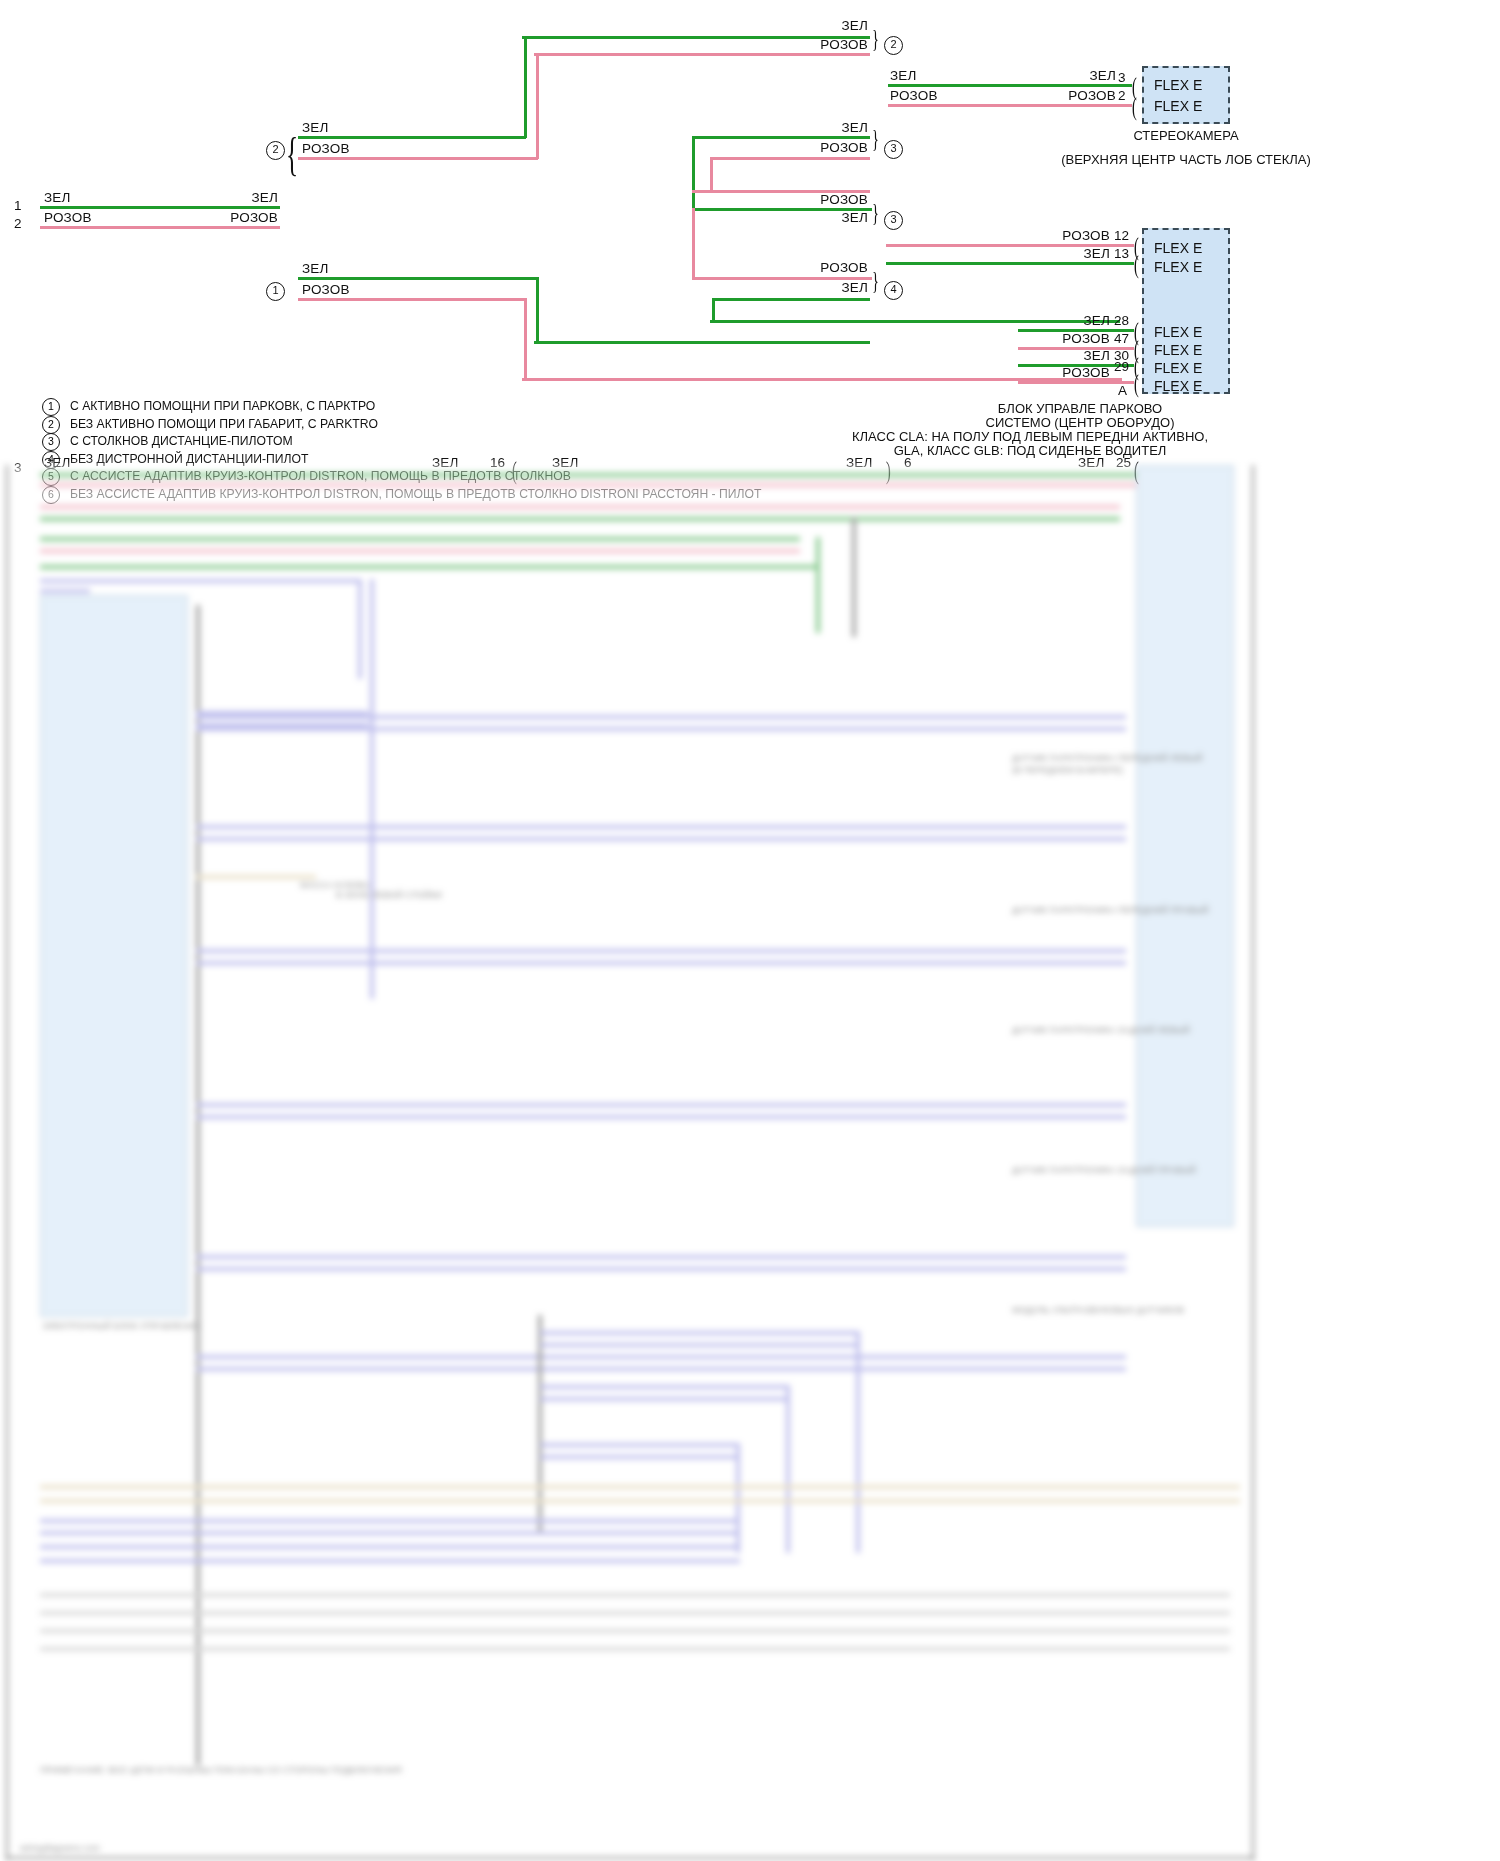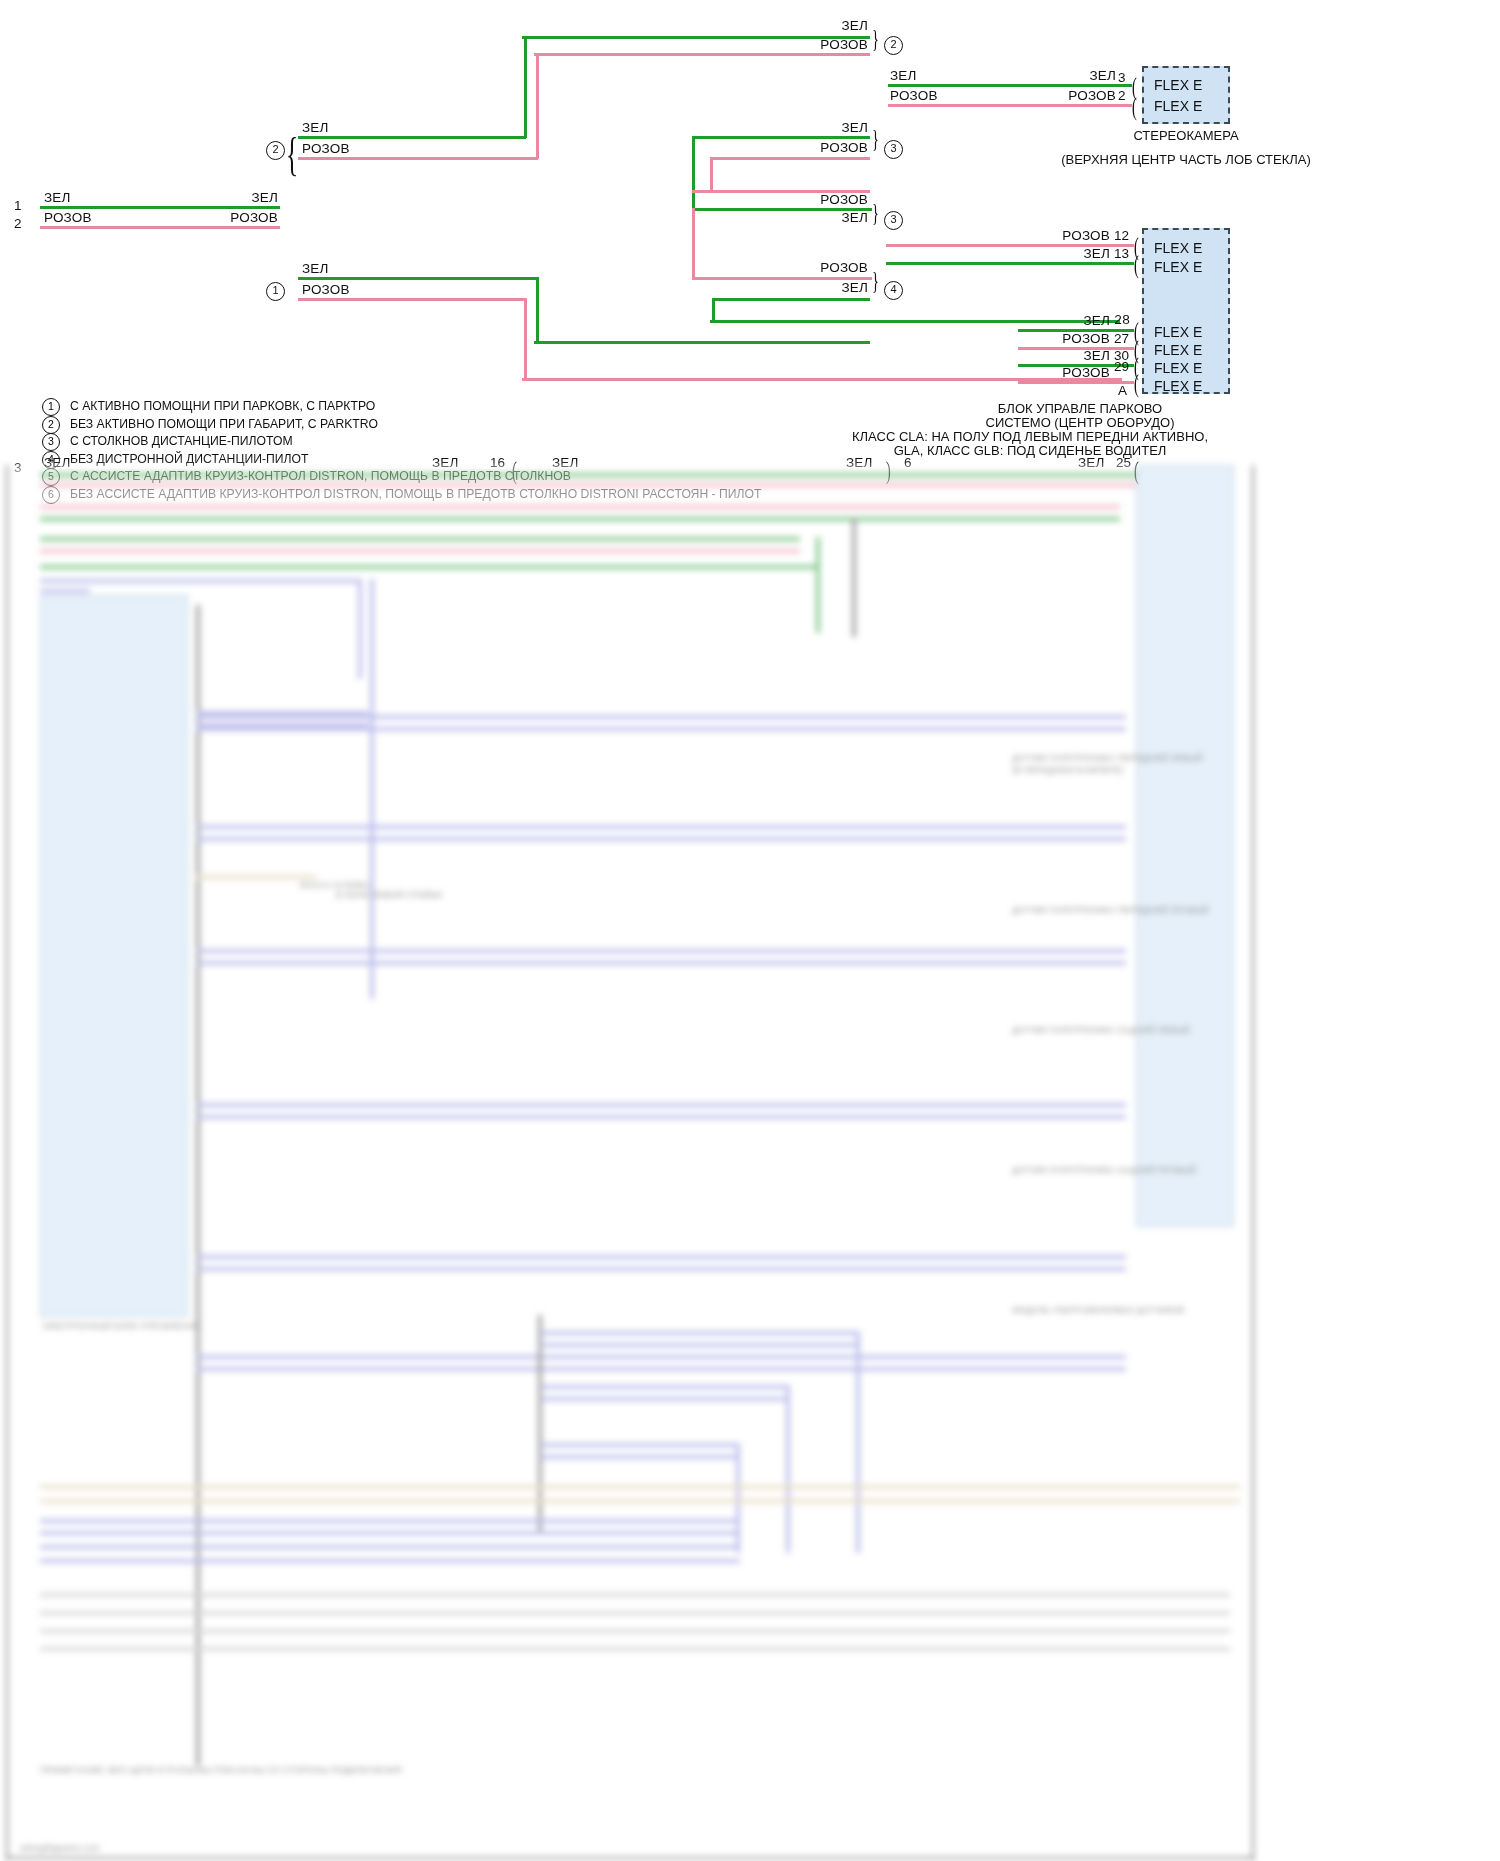--- a/index.html
+++ b/index.html
@@ -143,25 +143,25 @@
     <div class="wire h p" style="left:886px;top:244px;width:248px;"></div>
 
     <div class="lbl r" style="left:1110px;top:246px;">ЗЕЛ</div>
     <div class="pin" style="left:1114px;top:246px;">13</div>
     <div class="wire h g" style="left:886px;top:262px;width:248px;"></div>
 
     <div class="brace sm" style="left:1134px;top:234px;">(</div>
     <div class="brace sm" style="left:1134px;top:252px;">(</div>
 
     <div class="lbl r" style="left:1110px;top:313px;">ЗЕЛ</div>
-    <div class="pin" style="left:1114px;top:313px;font-family:Liberation Mono, monospace;">28</div>
+    <div class="pin" style="left:1114px;top:313px;">28</div>
     <div class="wire h g" style="left:1018px;top:329px;width:116px;"></div>
 
     <div class="lbl r" style="left:1110px;top:331px;">РОЗОВ</div>
-    <div class="pin" style="left:1114px;top:331px;">27</div>
+    <div class="pin" style="left:1114px;top:331px;">47</div>
     <div class="wire h p" style="left:1018px;top:347px;width:116px;"></div>
 
     <div class="lbl r" style="left:1110px;top:348px;">ЗЕЛ</div>
     <div class="pin" style="left:1114px;top:348px;">30</div>
     <div class="wire h g" style="left:1018px;top:364px;width:116px;"></div>
 
     <div class="lbl r" style="left:1110px;top:365px;">РОЗОВ</div>
     <div class="pin" style="left:1114px;top:359px;">29</div>
     <div class="wire h p" style="left:1018px;top:381px;width:116px;"></div>
 

